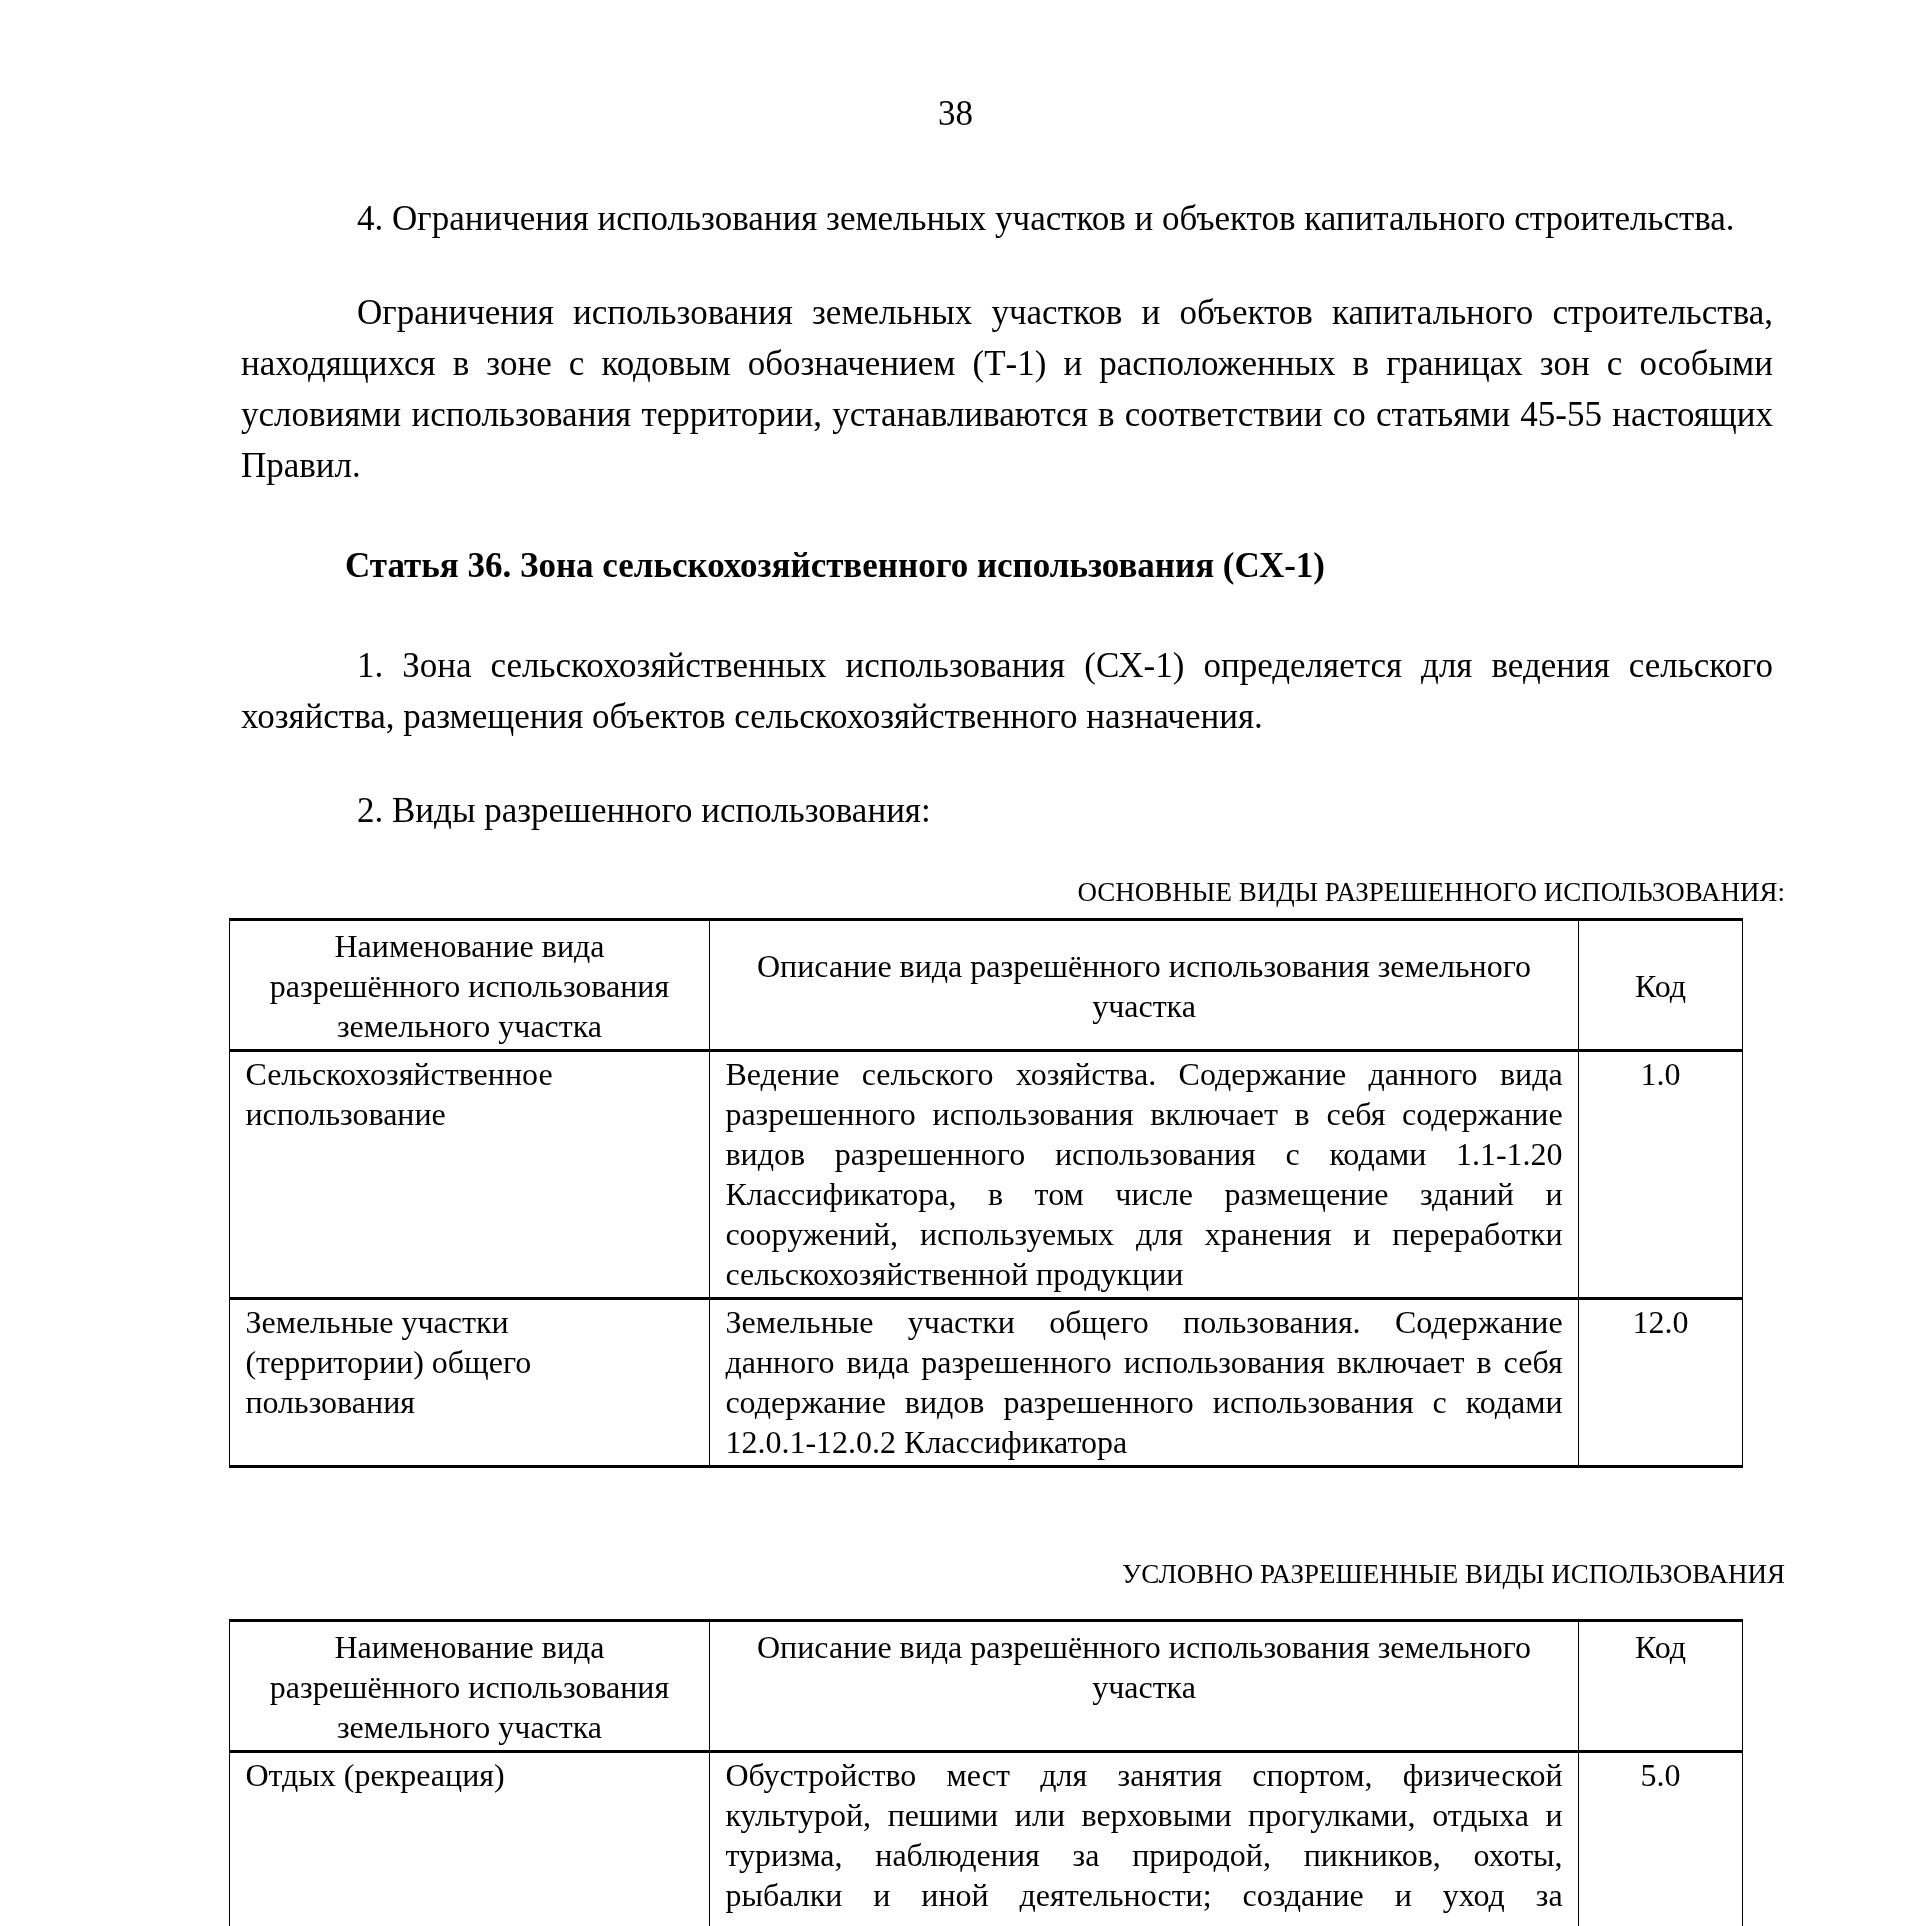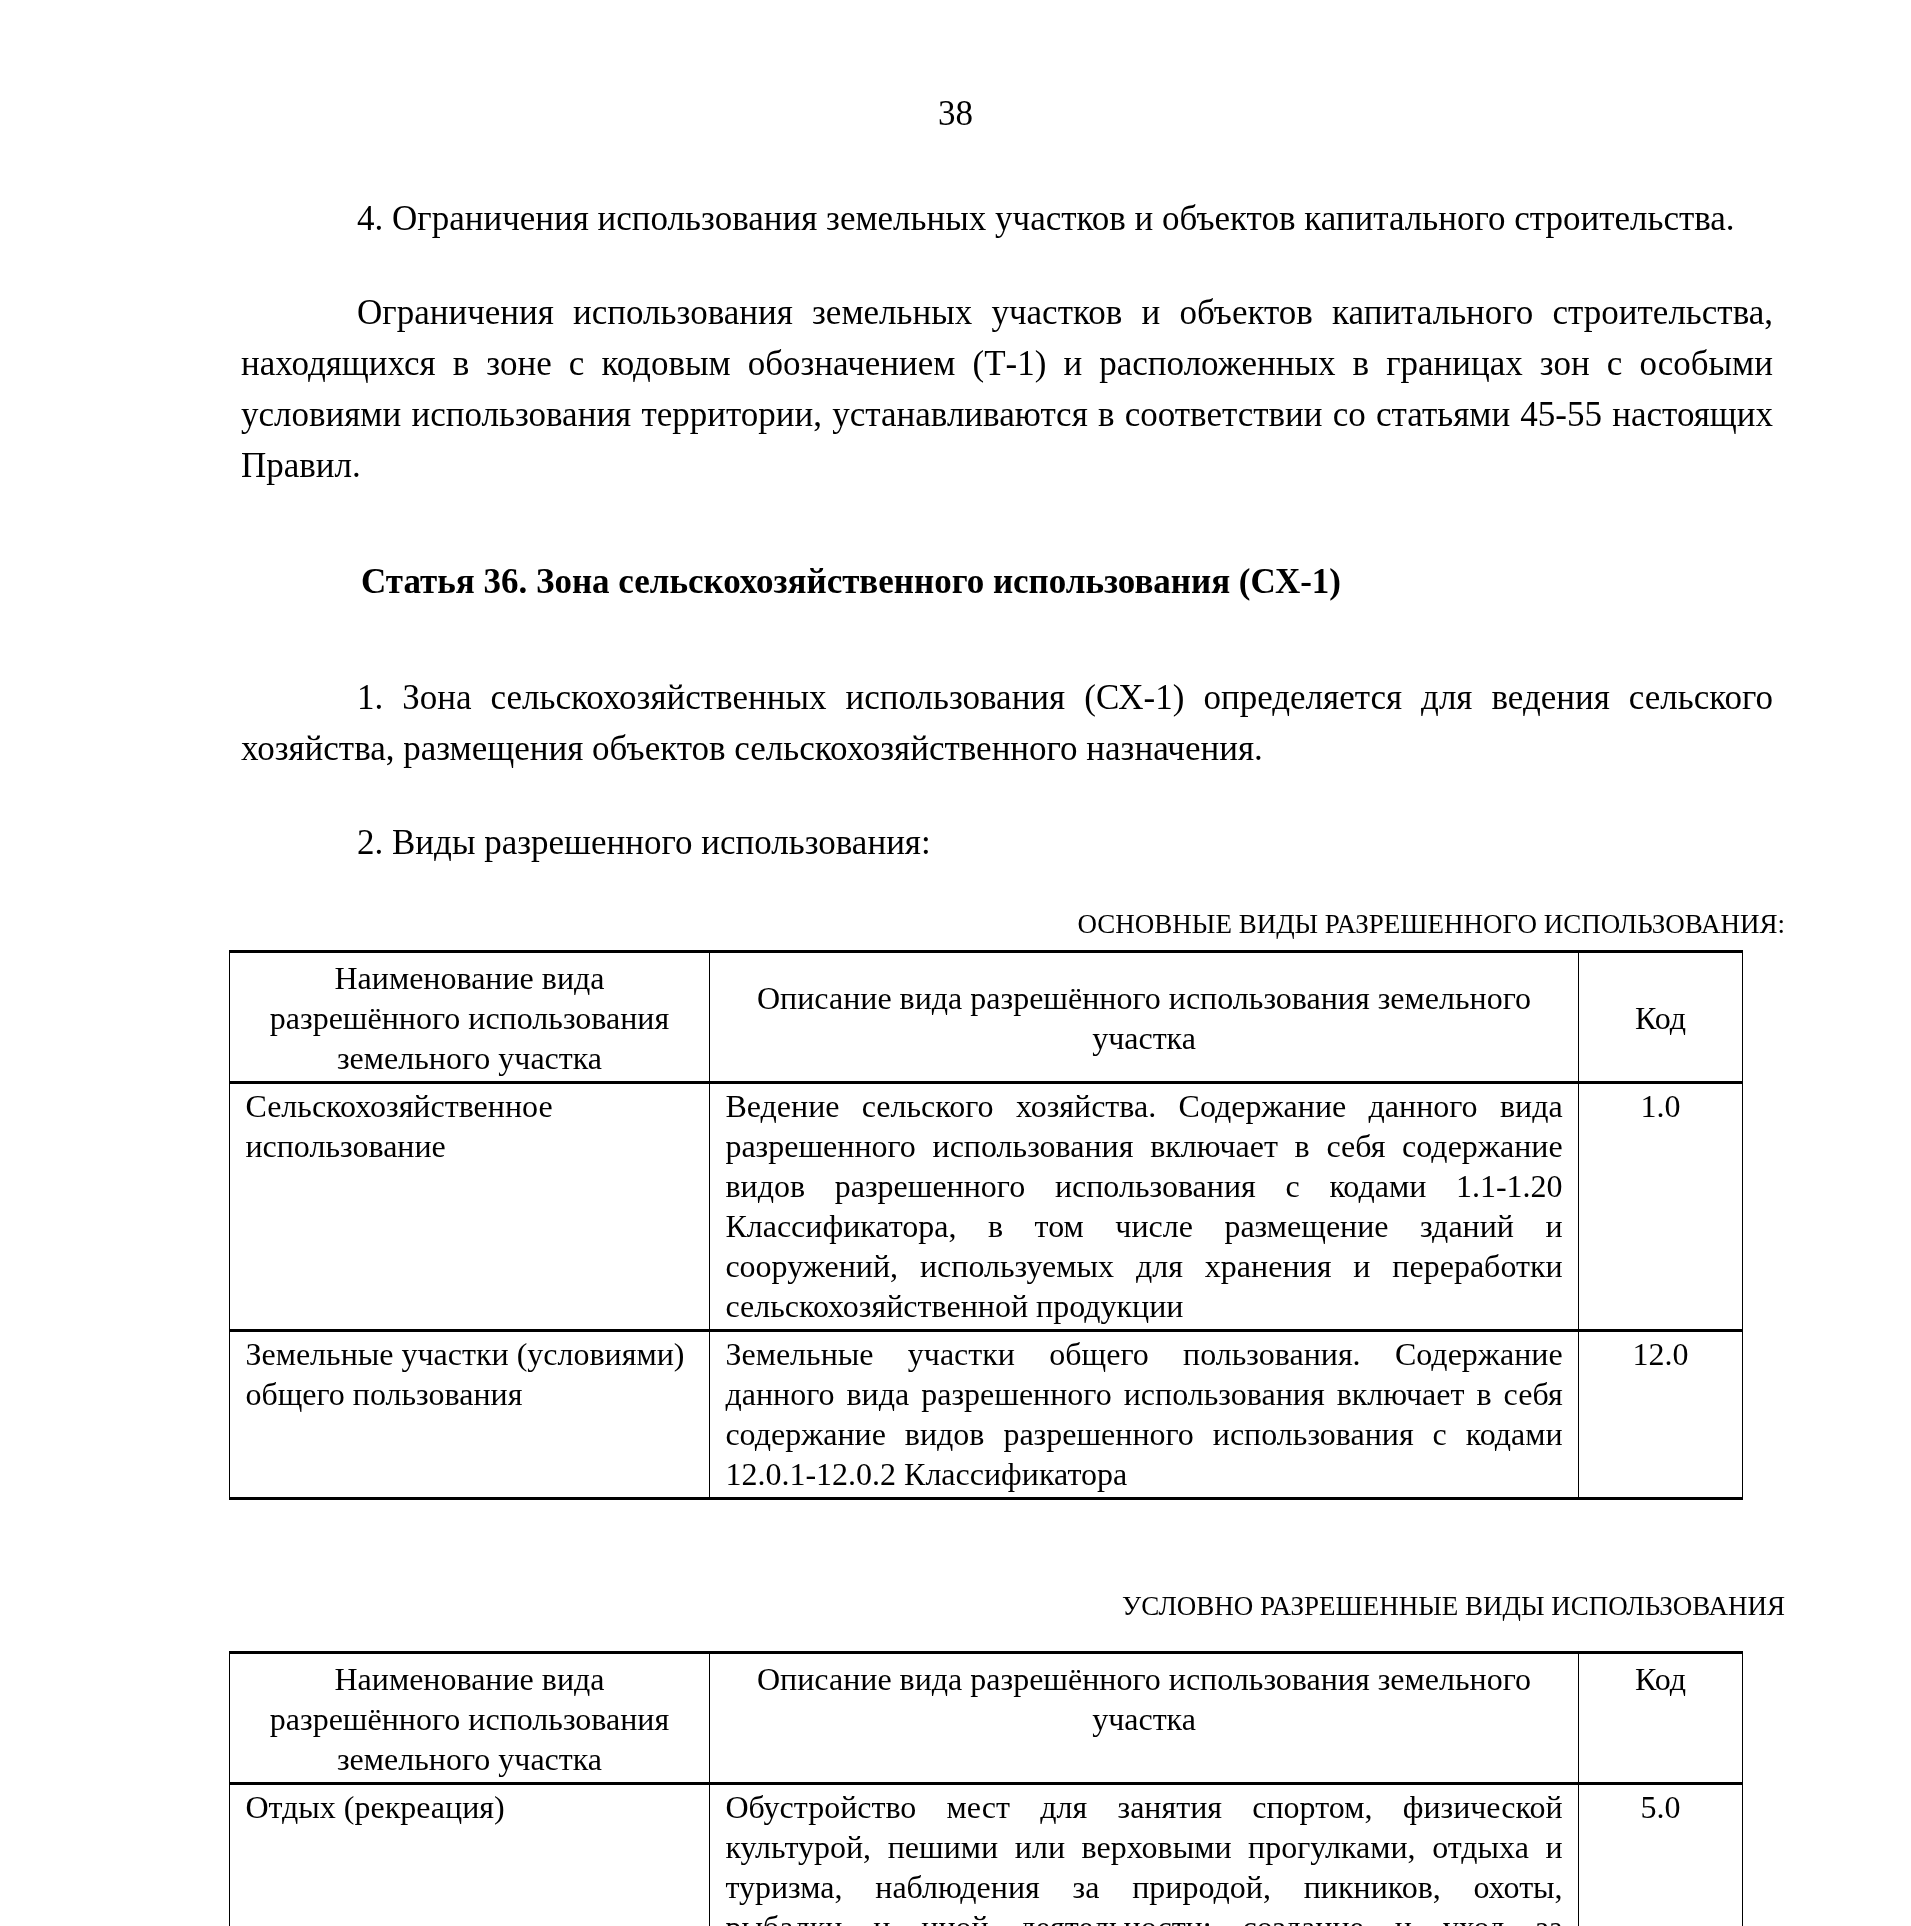--- a/index.html
+++ b/index.html
@@ -34,21 +34,21 @@
       margin: 12px;
       font-size: 35px;
       line-height: 51px;
       text-align: justify;
       text-indent: 116px;
     }
     .gap-s { height: 19px; }
     .gap-m { height: 37px; }
     .gap-l { height: 81px; }
     .article-title {
-      margin: 16px;
+      margin: 0;
       font-size: 35px;
       line-height: 51px;
       font-weight: bold;
       padding-left: 116px;
     }
     .table-caption {
       font-size: 27px;
       line-height: 51px;
       text-align: right;
       margin: 0;
@@ -114,21 +114,21 @@
       <td class="center">Наименование вида разрешённого использования земельного участка</td>
       <td class="center head-code-mid">Описание вида разрешённого использования земельного участка</td>
       <td class="center head-code-mid">Код</td>
     </tr>
     <tr class="row-thick">
       <td>Сельскохозяйственное использование</td>
       <td class="justify">Ведение сельского хозяйства. Содержание данного вида разрешенного использования включает в себя содержание видов разрешенного использования с кодами 1.1-1.20 Классификатора, в том числе размещение зданий и сооружений, используемых для хранения и переработки сельскохозяйственной продукции</td>
       <td class="code-left">1.0</td>
     </tr>
     <tr class="row-thick last">
-      <td>Земельные участки (условиями) общего пользования</td>
+      <td>Земельные участки (территории) общего пользования</td>
       <td class="justify">Земельные участки общего пользования. Содержание данного вида разрешенного использования включает в себя содержание видов разрешенного использования с кодами 12.0.1-12.0.2 Классификатора</td>
       <td class="code-left">12.0</td>
     </tr>
   </tbody>
     </table>
 
   <div class="gap-l"></div>
   <p class="table-caption cap-2">УСЛОВНО РАЗРЕШЕННЫЕ ВИДЫ ИСПОЛЬЗОВАНИЯ</p>
   <div class="gap-s"></div>
 

